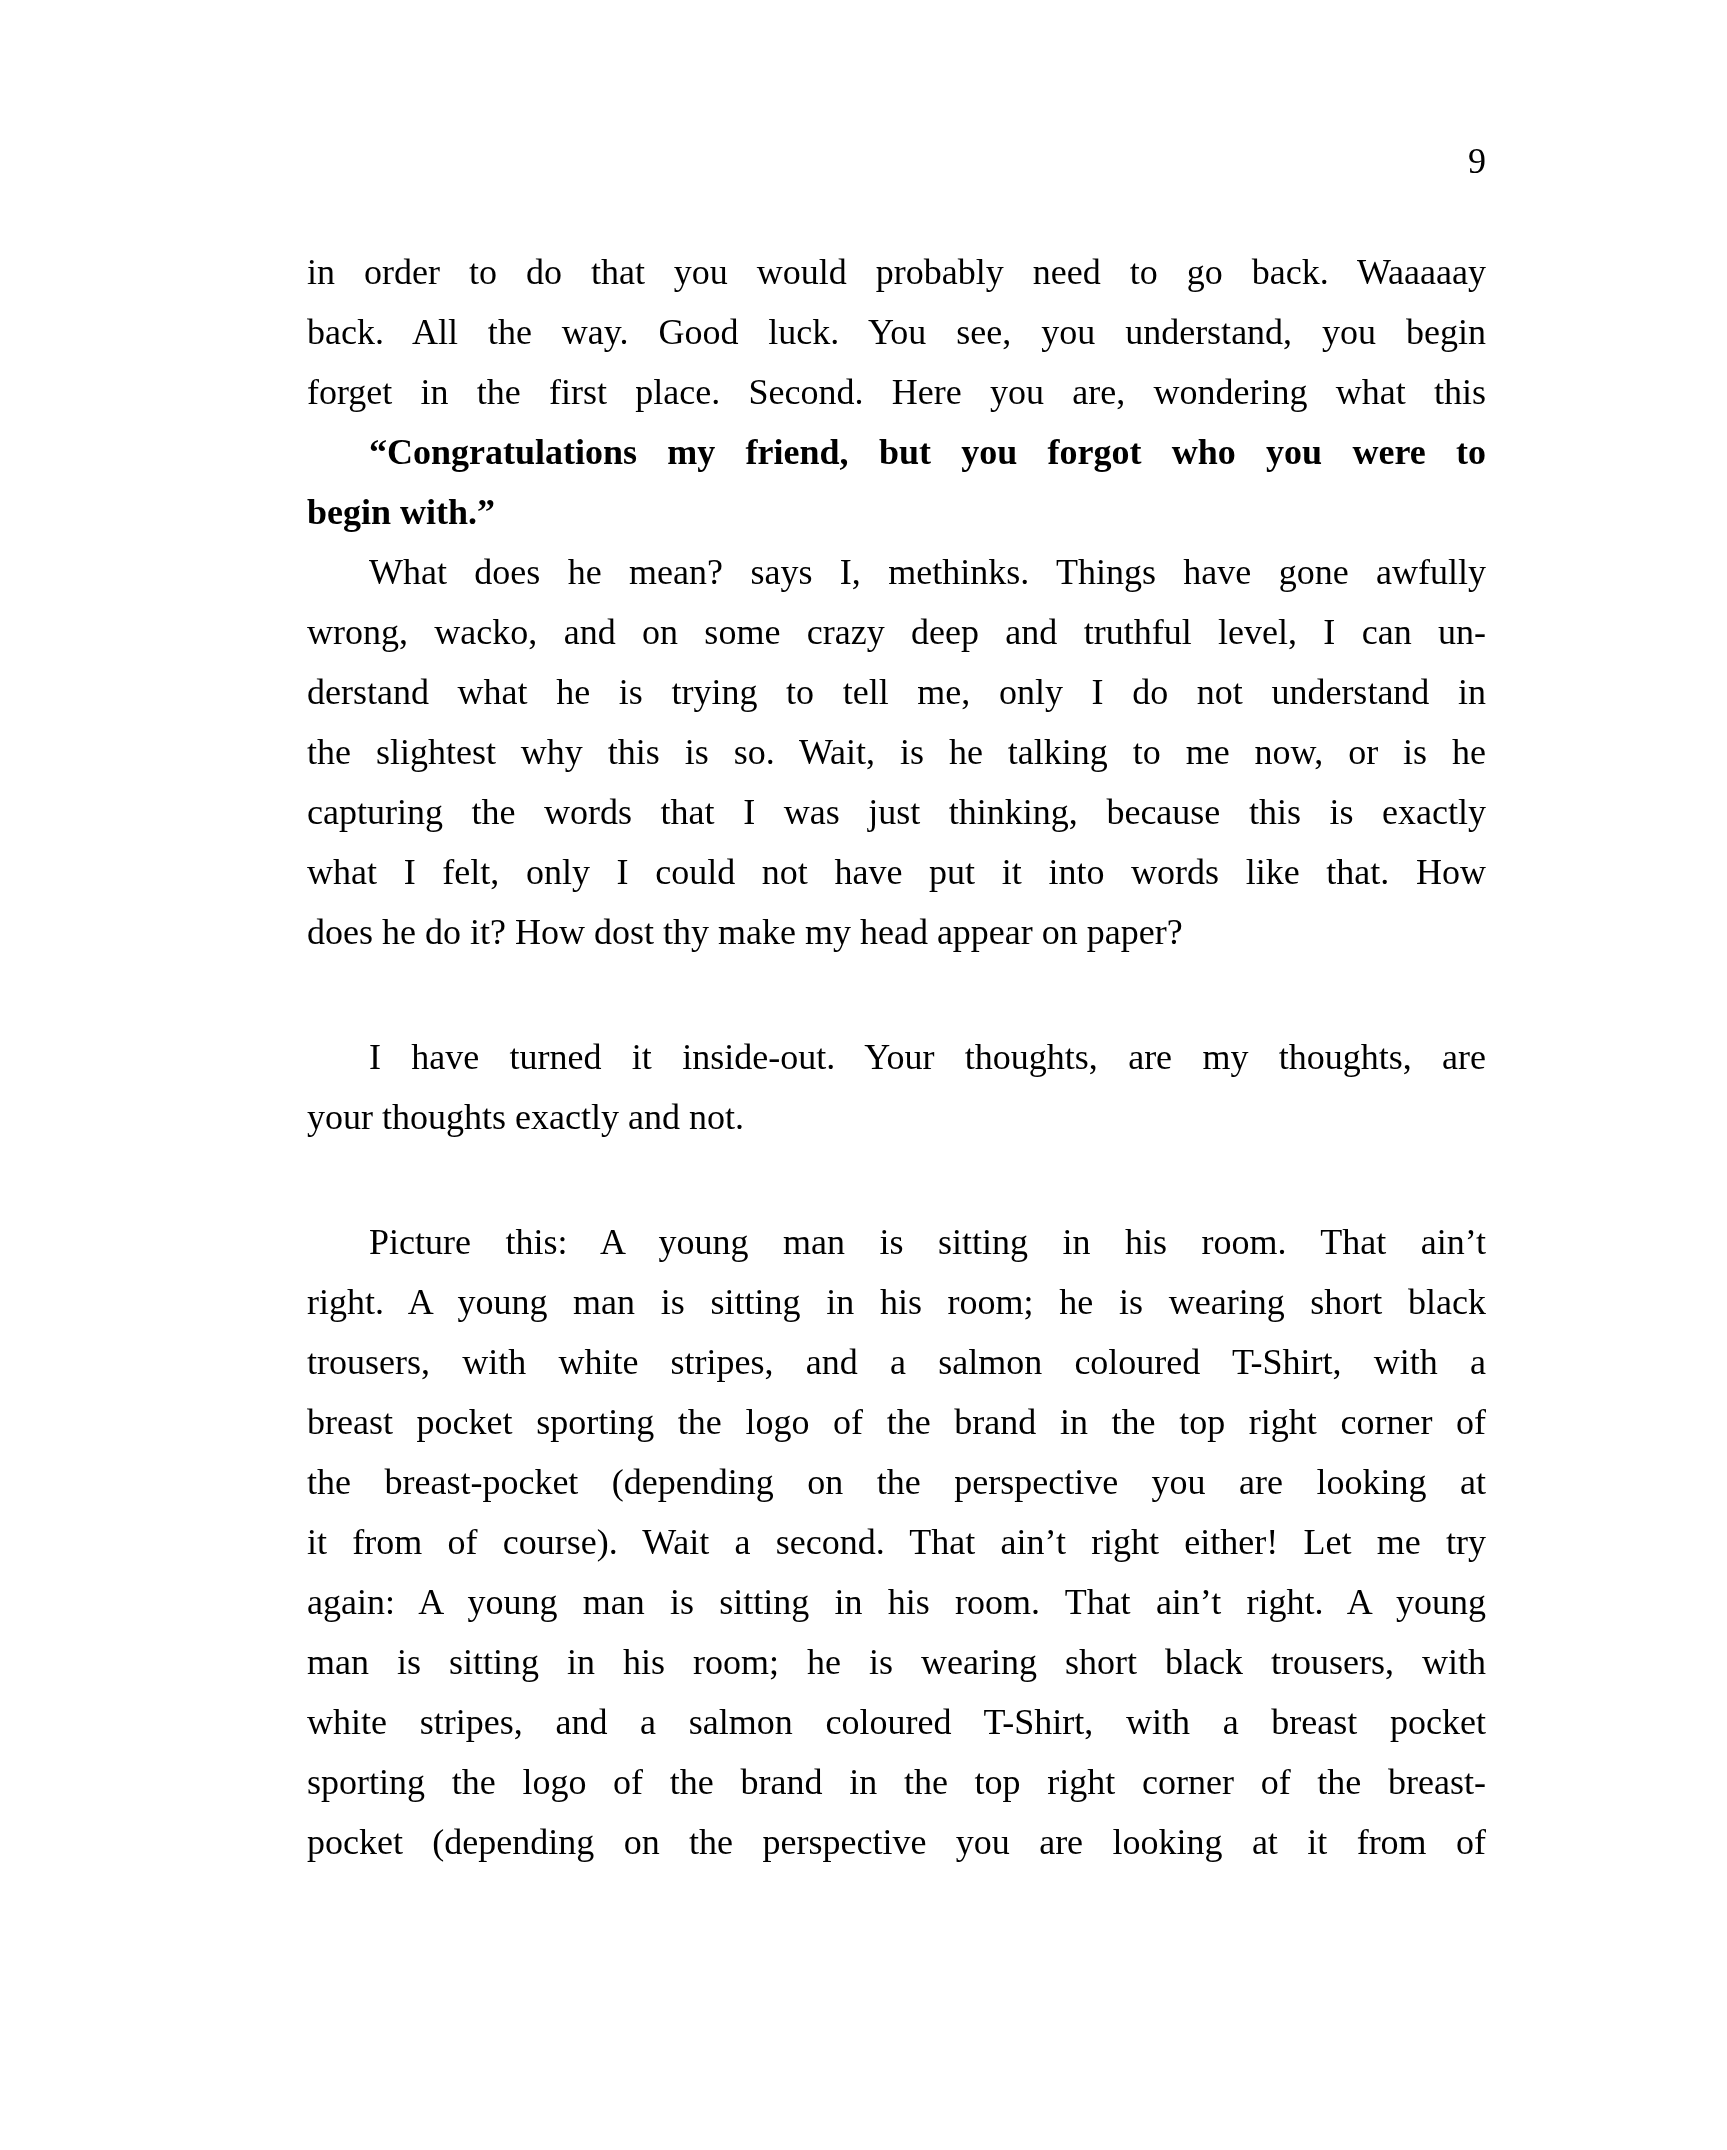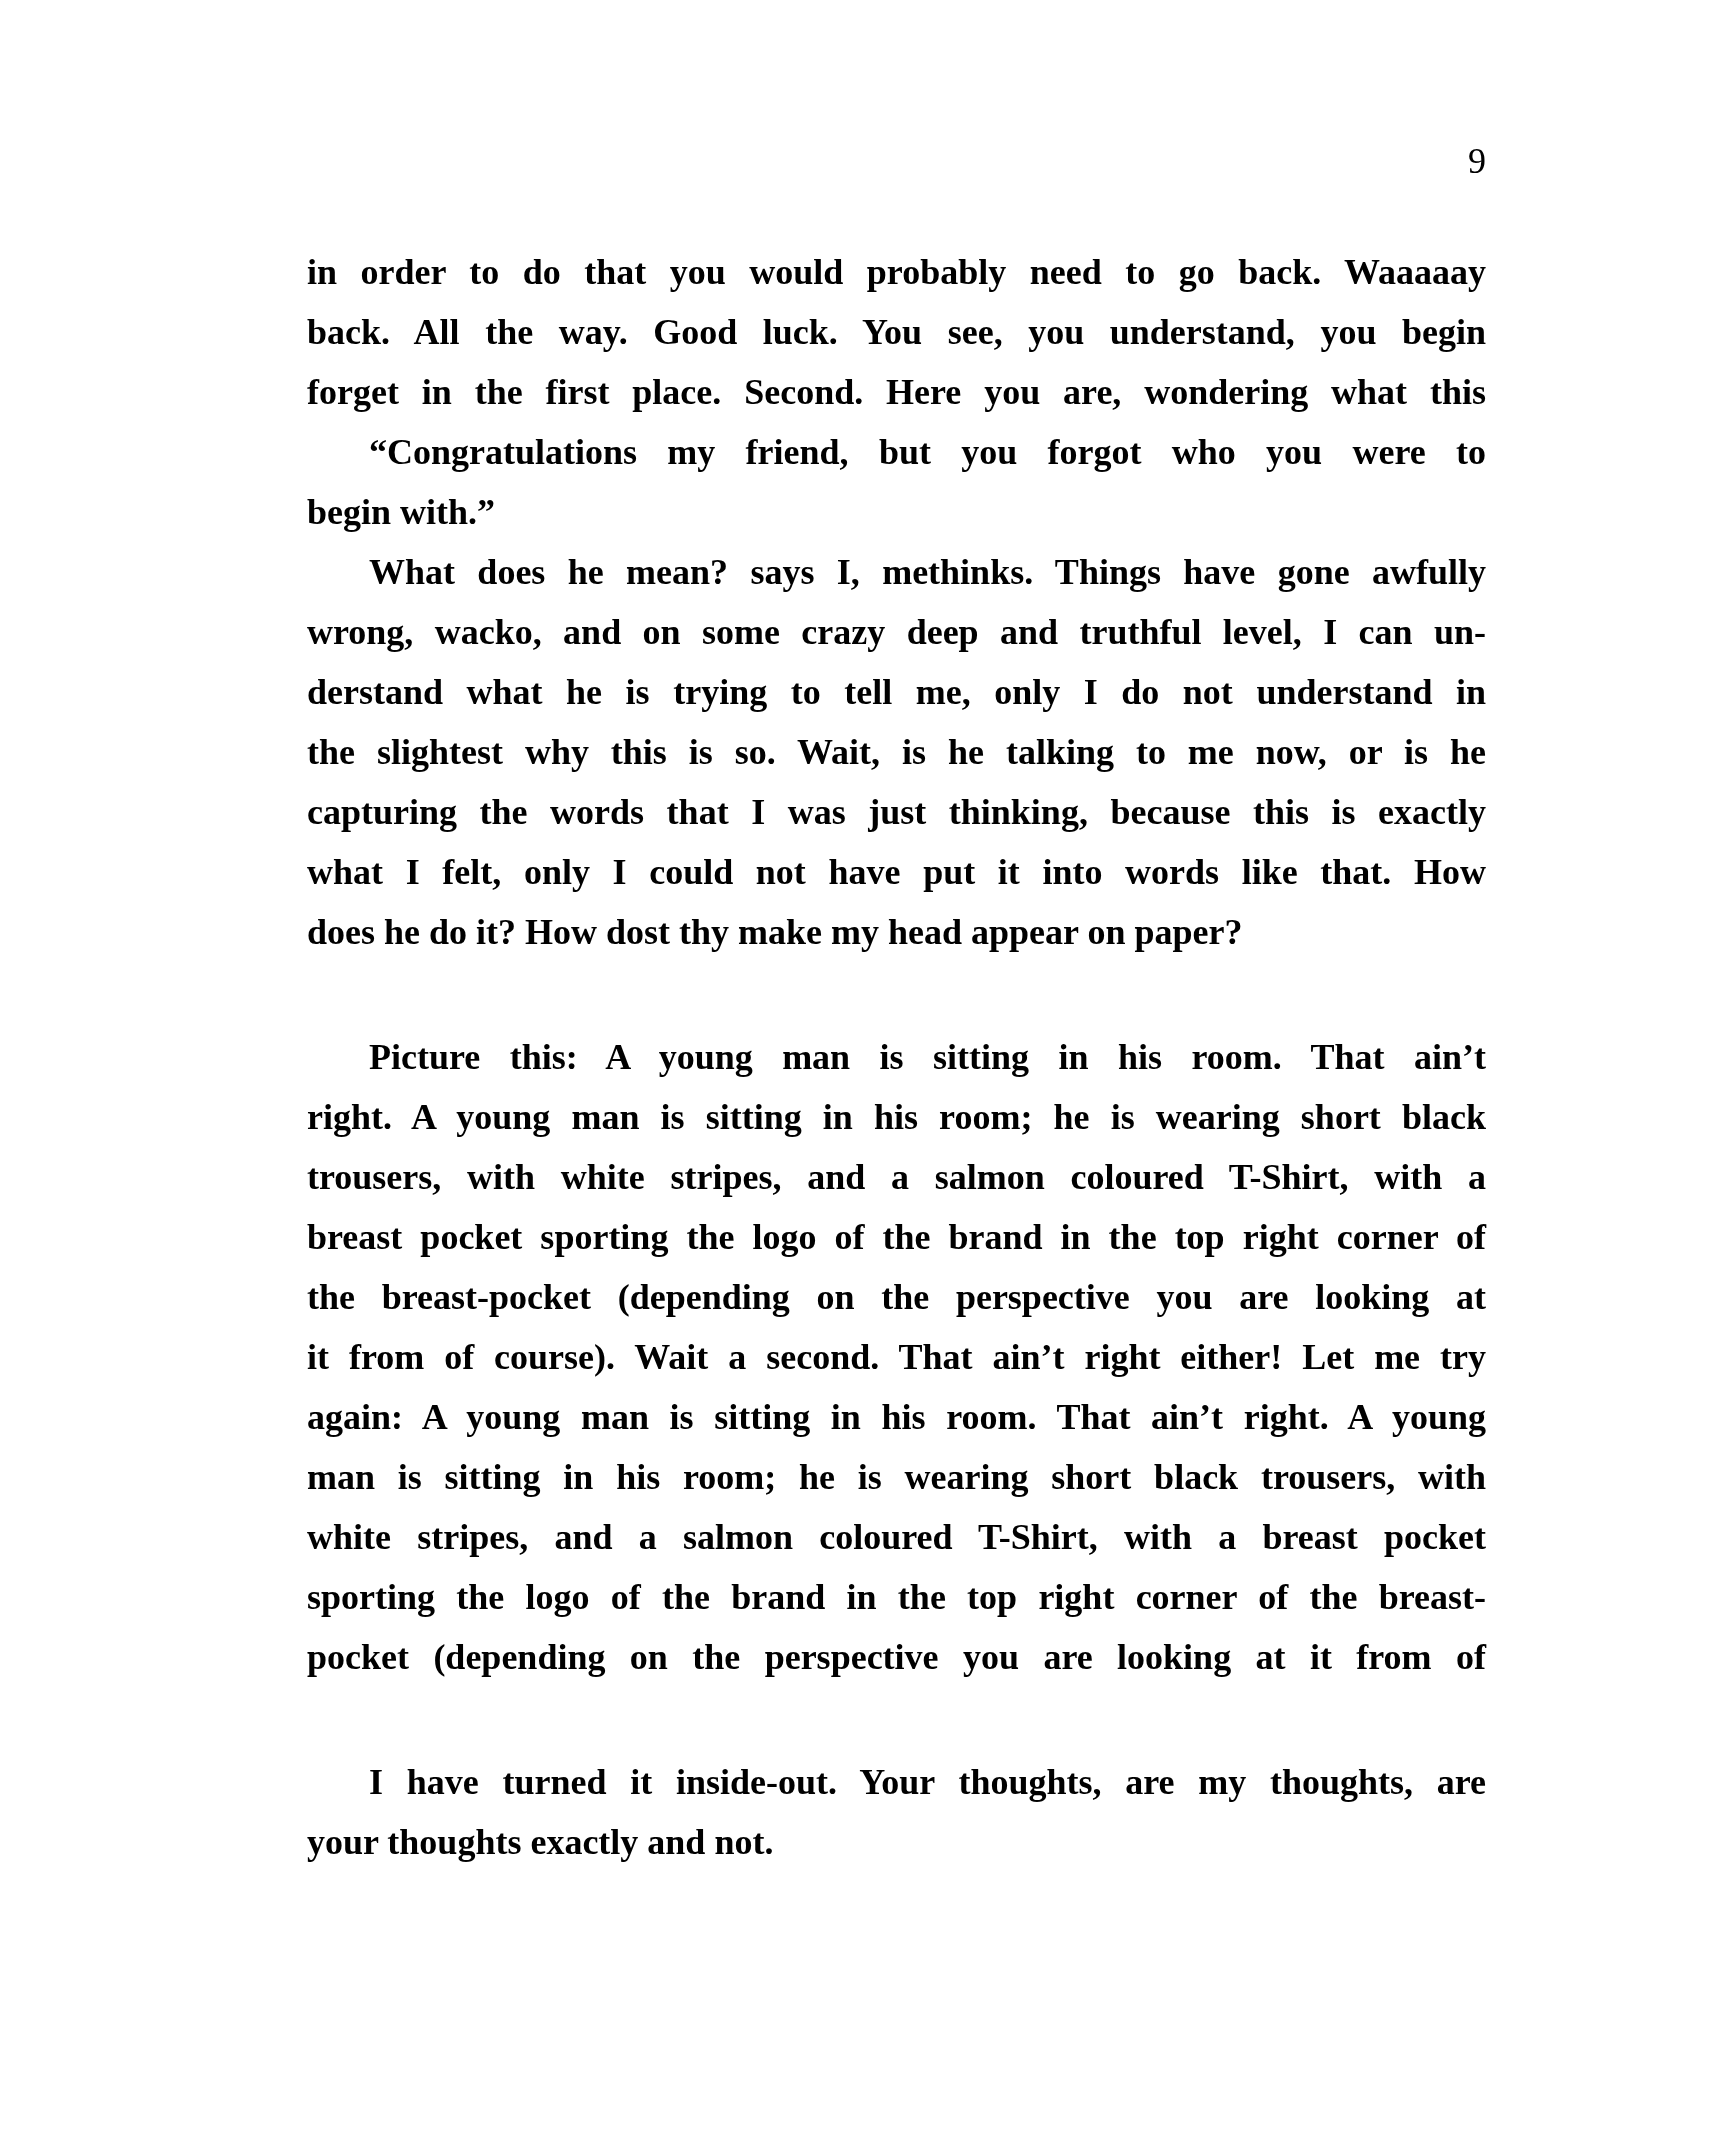--- a/index.html
+++ b/index.html
@@ -33,21 +33,20 @@
     font-size: 36px;
     line-height: 60px;
   }
   .para { margin: 0; }
   .para.gap { margin-top: 65px; }
   .para.bold { font-weight: 700; }
   .para.indent .line:first-child { text-indent: 62px; }
   .line {
     display: block;
     text-align: justify;
-    font-weight: bold;
   }
   .line.stretch {
     text-align-last: justify;
   }
 </style>
 </head>
 <body>
 
 <div class="page">
   <div class="page-number">9</div>
@@ -64,31 +63,31 @@
       <div class="para indent">
         <div class="line stretch">What does he mean? says I, methinks. Things have gone awfully</div>
         <div class="line stretch">wrong, wacko, and on some crazy deep and truthful level, I can un-</div>
         <div class="line stretch">derstand what he is trying to tell me, only I do not understand in</div>
         <div class="line stretch">the slightest why this is so. Wait, is he talking to me now, or is he</div>
         <div class="line stretch">capturing the words that I was just thinking, because this is exactly</div>
         <div class="line stretch">what I felt, only I could not have put it into words like that. How</div>
         <div class="line">does he do it? How dost thy make my head appear on paper?</div>
       </div>
       <div class="para indent gap">
+        <div class="line stretch">I have turned it inside-out. Your thoughts, are my thoughts, are</div>
+        <div class="line">your thoughts exactly and not.</div>
+      </div>
+      <div class="para indent gap">
         <div class="line stretch">Picture this: A young man is sitting in his room. That ain’t</div>
         <div class="line stretch">right. A young man is sitting in his room; he is wearing short black</div>
         <div class="line stretch">trousers, with white stripes, and a salmon coloured T-Shirt, with a</div>
         <div class="line stretch">breast pocket sporting the logo of the brand in the top right corner of</div>
         <div class="line stretch">the breast-pocket (depending on the perspective you are looking at</div>
         <div class="line stretch">it from of course). Wait a second. That ain’t right either! Let me try</div>
         <div class="line stretch">again: A young man is sitting in his room. That ain’t right. A young</div>
         <div class="line stretch">man is sitting in his room; he is wearing short black trousers, with</div>
         <div class="line stretch">white stripes, and a salmon coloured T-Shirt, with a breast pocket</div>
         <div class="line stretch">sporting the logo of the brand in the top right corner of the breast-</div>
         <div class="line stretch">pocket (depending on the perspective you are looking at it from of</div>
       </div>
-      <div class="para indent gap">
-        <div class="line stretch">I have turned it inside-out. Your thoughts, are my thoughts, are</div>
-        <div class="line">your thoughts exactly and not.</div>
-      </div>
     </div>
 </div>
 
 
 </body></html>

